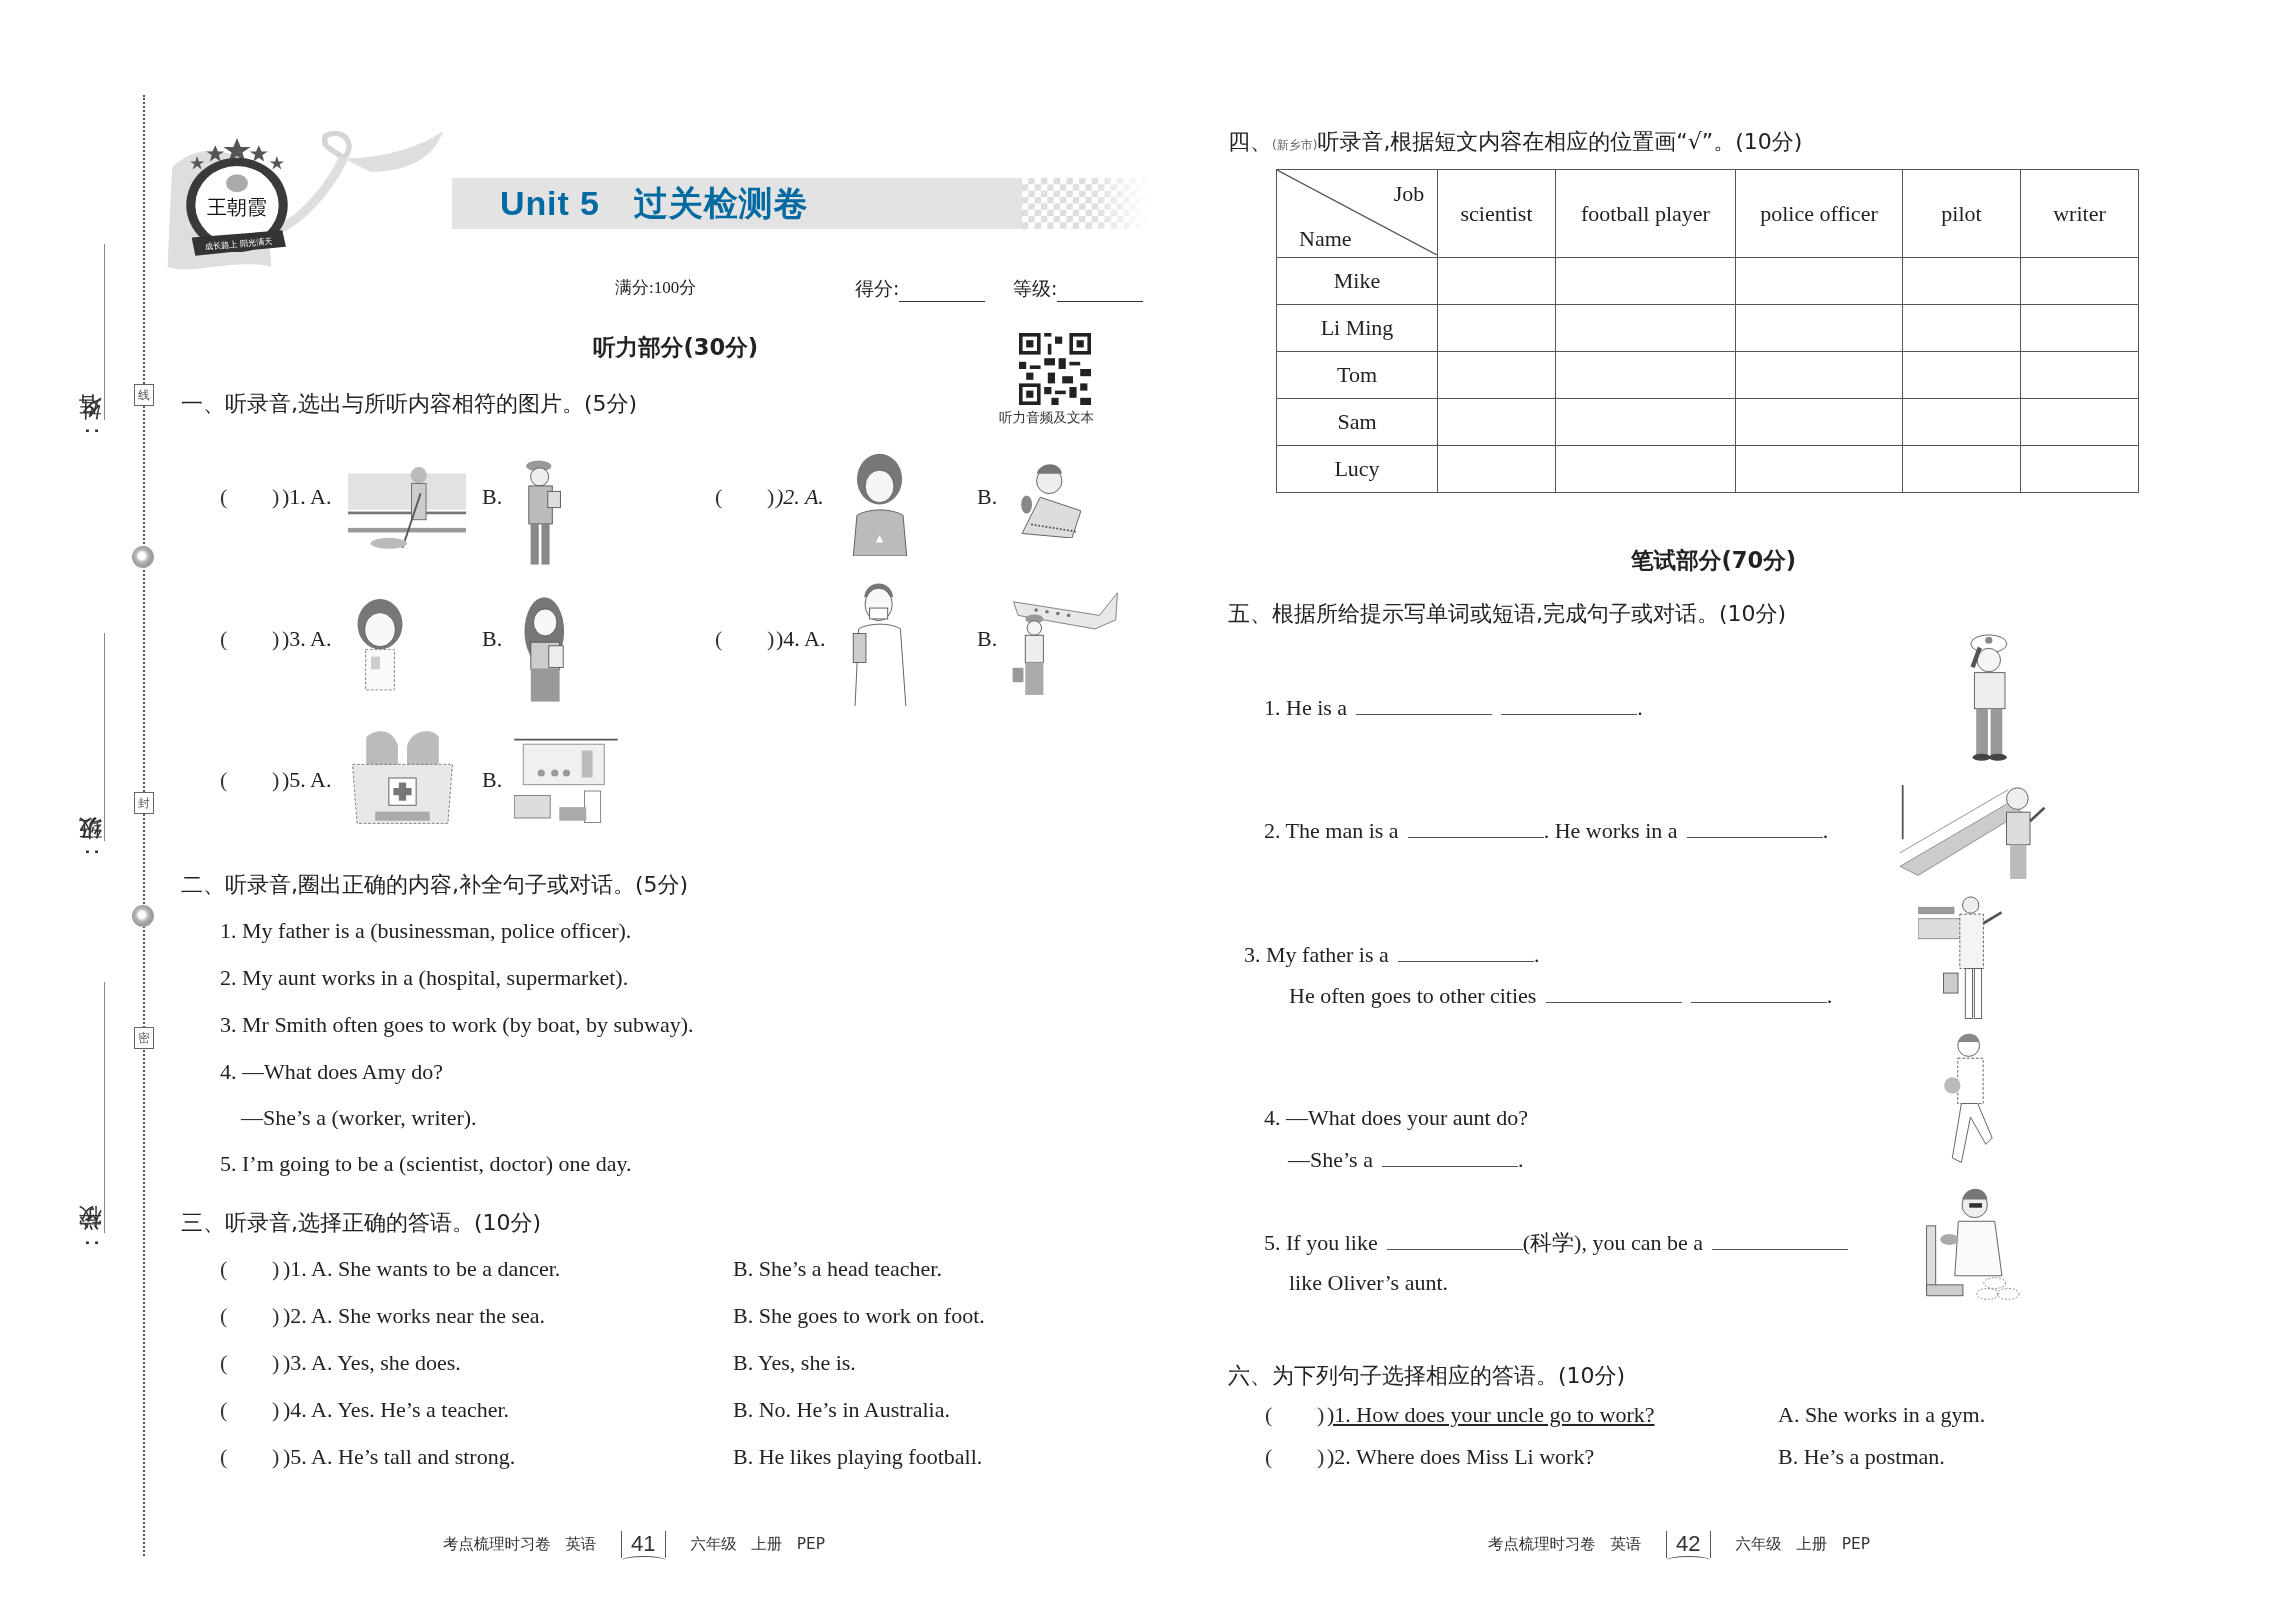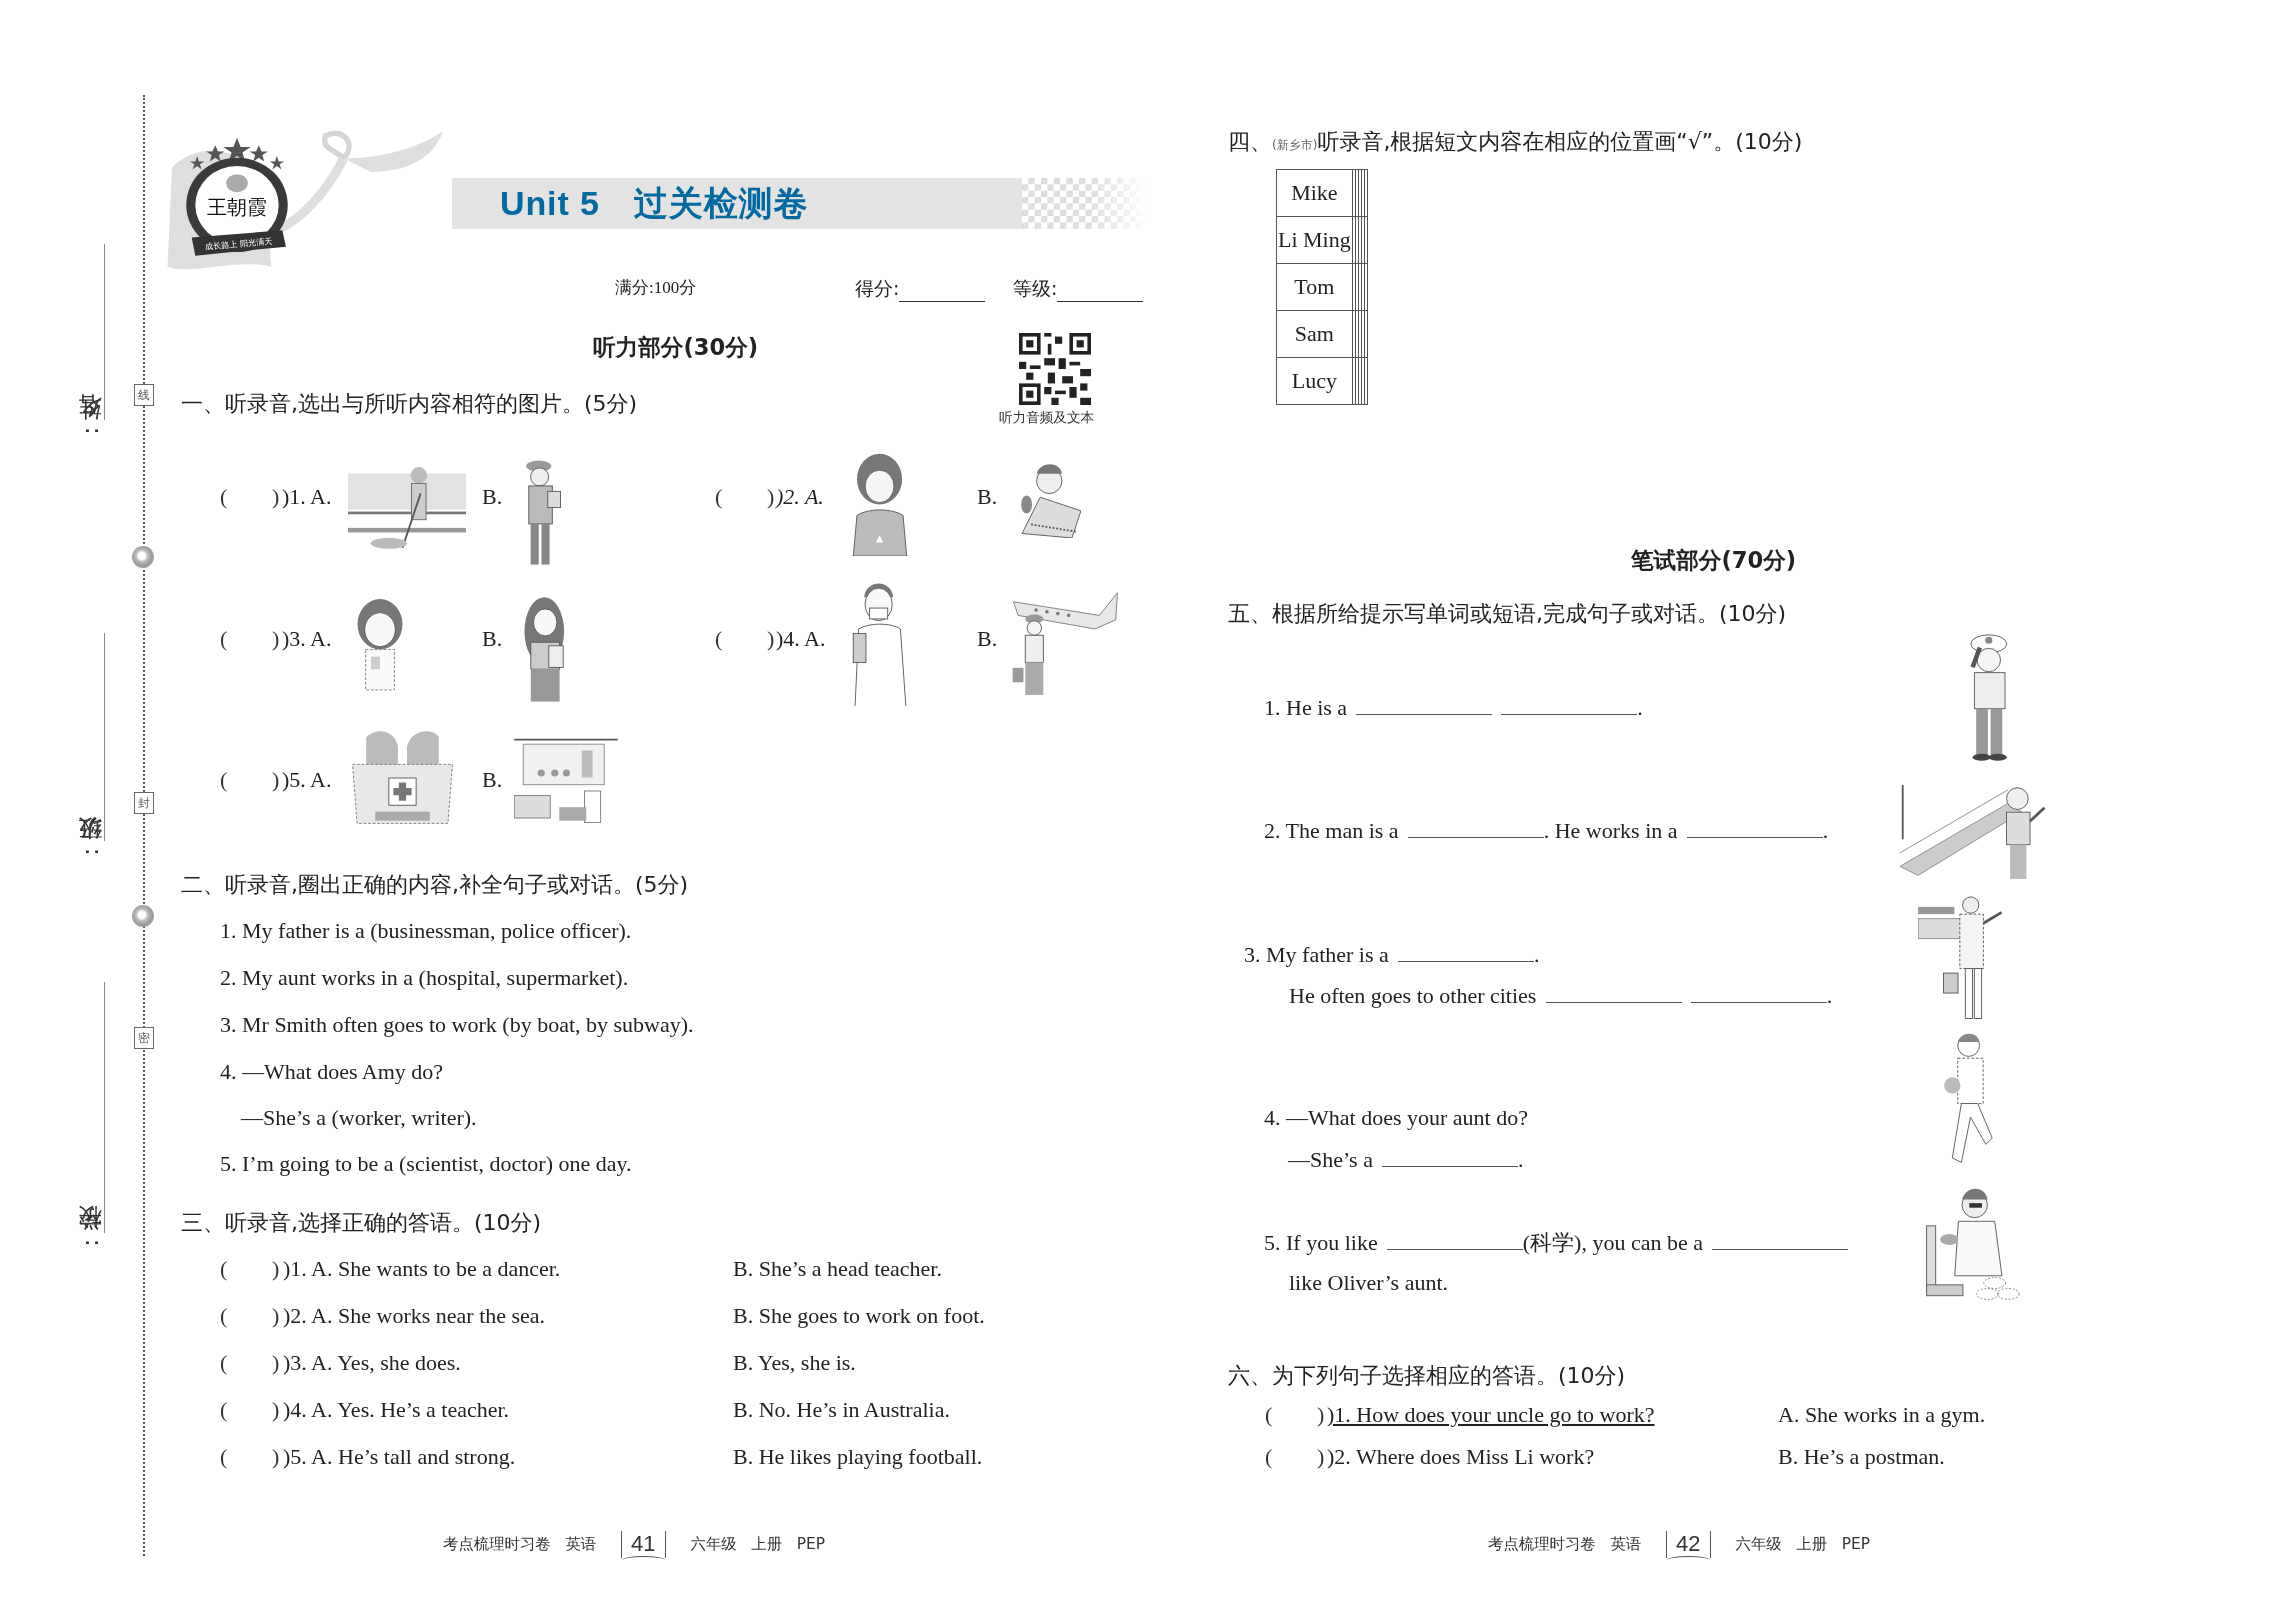--- a/index.html
+++ b/index.html
@@ -311,20 +311,34 @@
 <div class="paren-l" style="left:220px;top:1444px;" data-name="answer-bracket">(</div>
 <div class="q-text" style="left:283px;top:1444px;" data-name="s3-option-a">)5. A. He’s tall and strong.</div>
 <div class="q-text" style="left:733px;top:1444px;" data-name="s3-option-b">B. He likes playing football.</div>
 
 <div class="sec-head" style="left:1228px;top:127px;" data-name="section-4-heading">
   <span data-name="section-4-prefix">四、</span><span style="font-size:12px;color:#666;" data-name="section-4-region">(新乡市)</span><span data-name="section-4-instruction">听录音,根据短文内容在相应的位置画“√”。(10分)</span>
 </div>
 
 <table class="jobs" data-name="job-table">
   <tbody>
+      <tr>
+    <th class="diag" data-name="table-corner-cell">
+      <svg width="160" height="85" viewBox="0 0 177 94">
+            <line x1="0" y1="0" x2="177" y2="94" stroke="#555" stroke-width="1.5"></line>
+          </svg>
+      <span class="job" data-name="corner-job-label">Job</span>
+      <span class="name" data-name="corner-name-label">Name</span>
+    </th>
+    <th style="width:115px;" data-name="column-header">scientist</th>
+    <th style="width:177px;" data-name="column-header">football player</th>
+    <th style="width:164px;" data-name="column-header">police officer</th>
+    <th style="width:115px;" data-name="column-header">pilot</th>
+    <th style="width:115px;" data-name="column-header">writer</th>
+  </tr>
   <tr data-name="table-row">
     <td data-name="row-name">Mike</td>
     <td data-name="check-cell"></td>
         <td data-name="check-cell"></td>
         <td data-name="check-cell"></td>
         <td data-name="check-cell"></td>
         <td data-name="check-cell"></td>
   </tr>
   <tr data-name="table-row">
     <td data-name="row-name">Li Ming</td>

